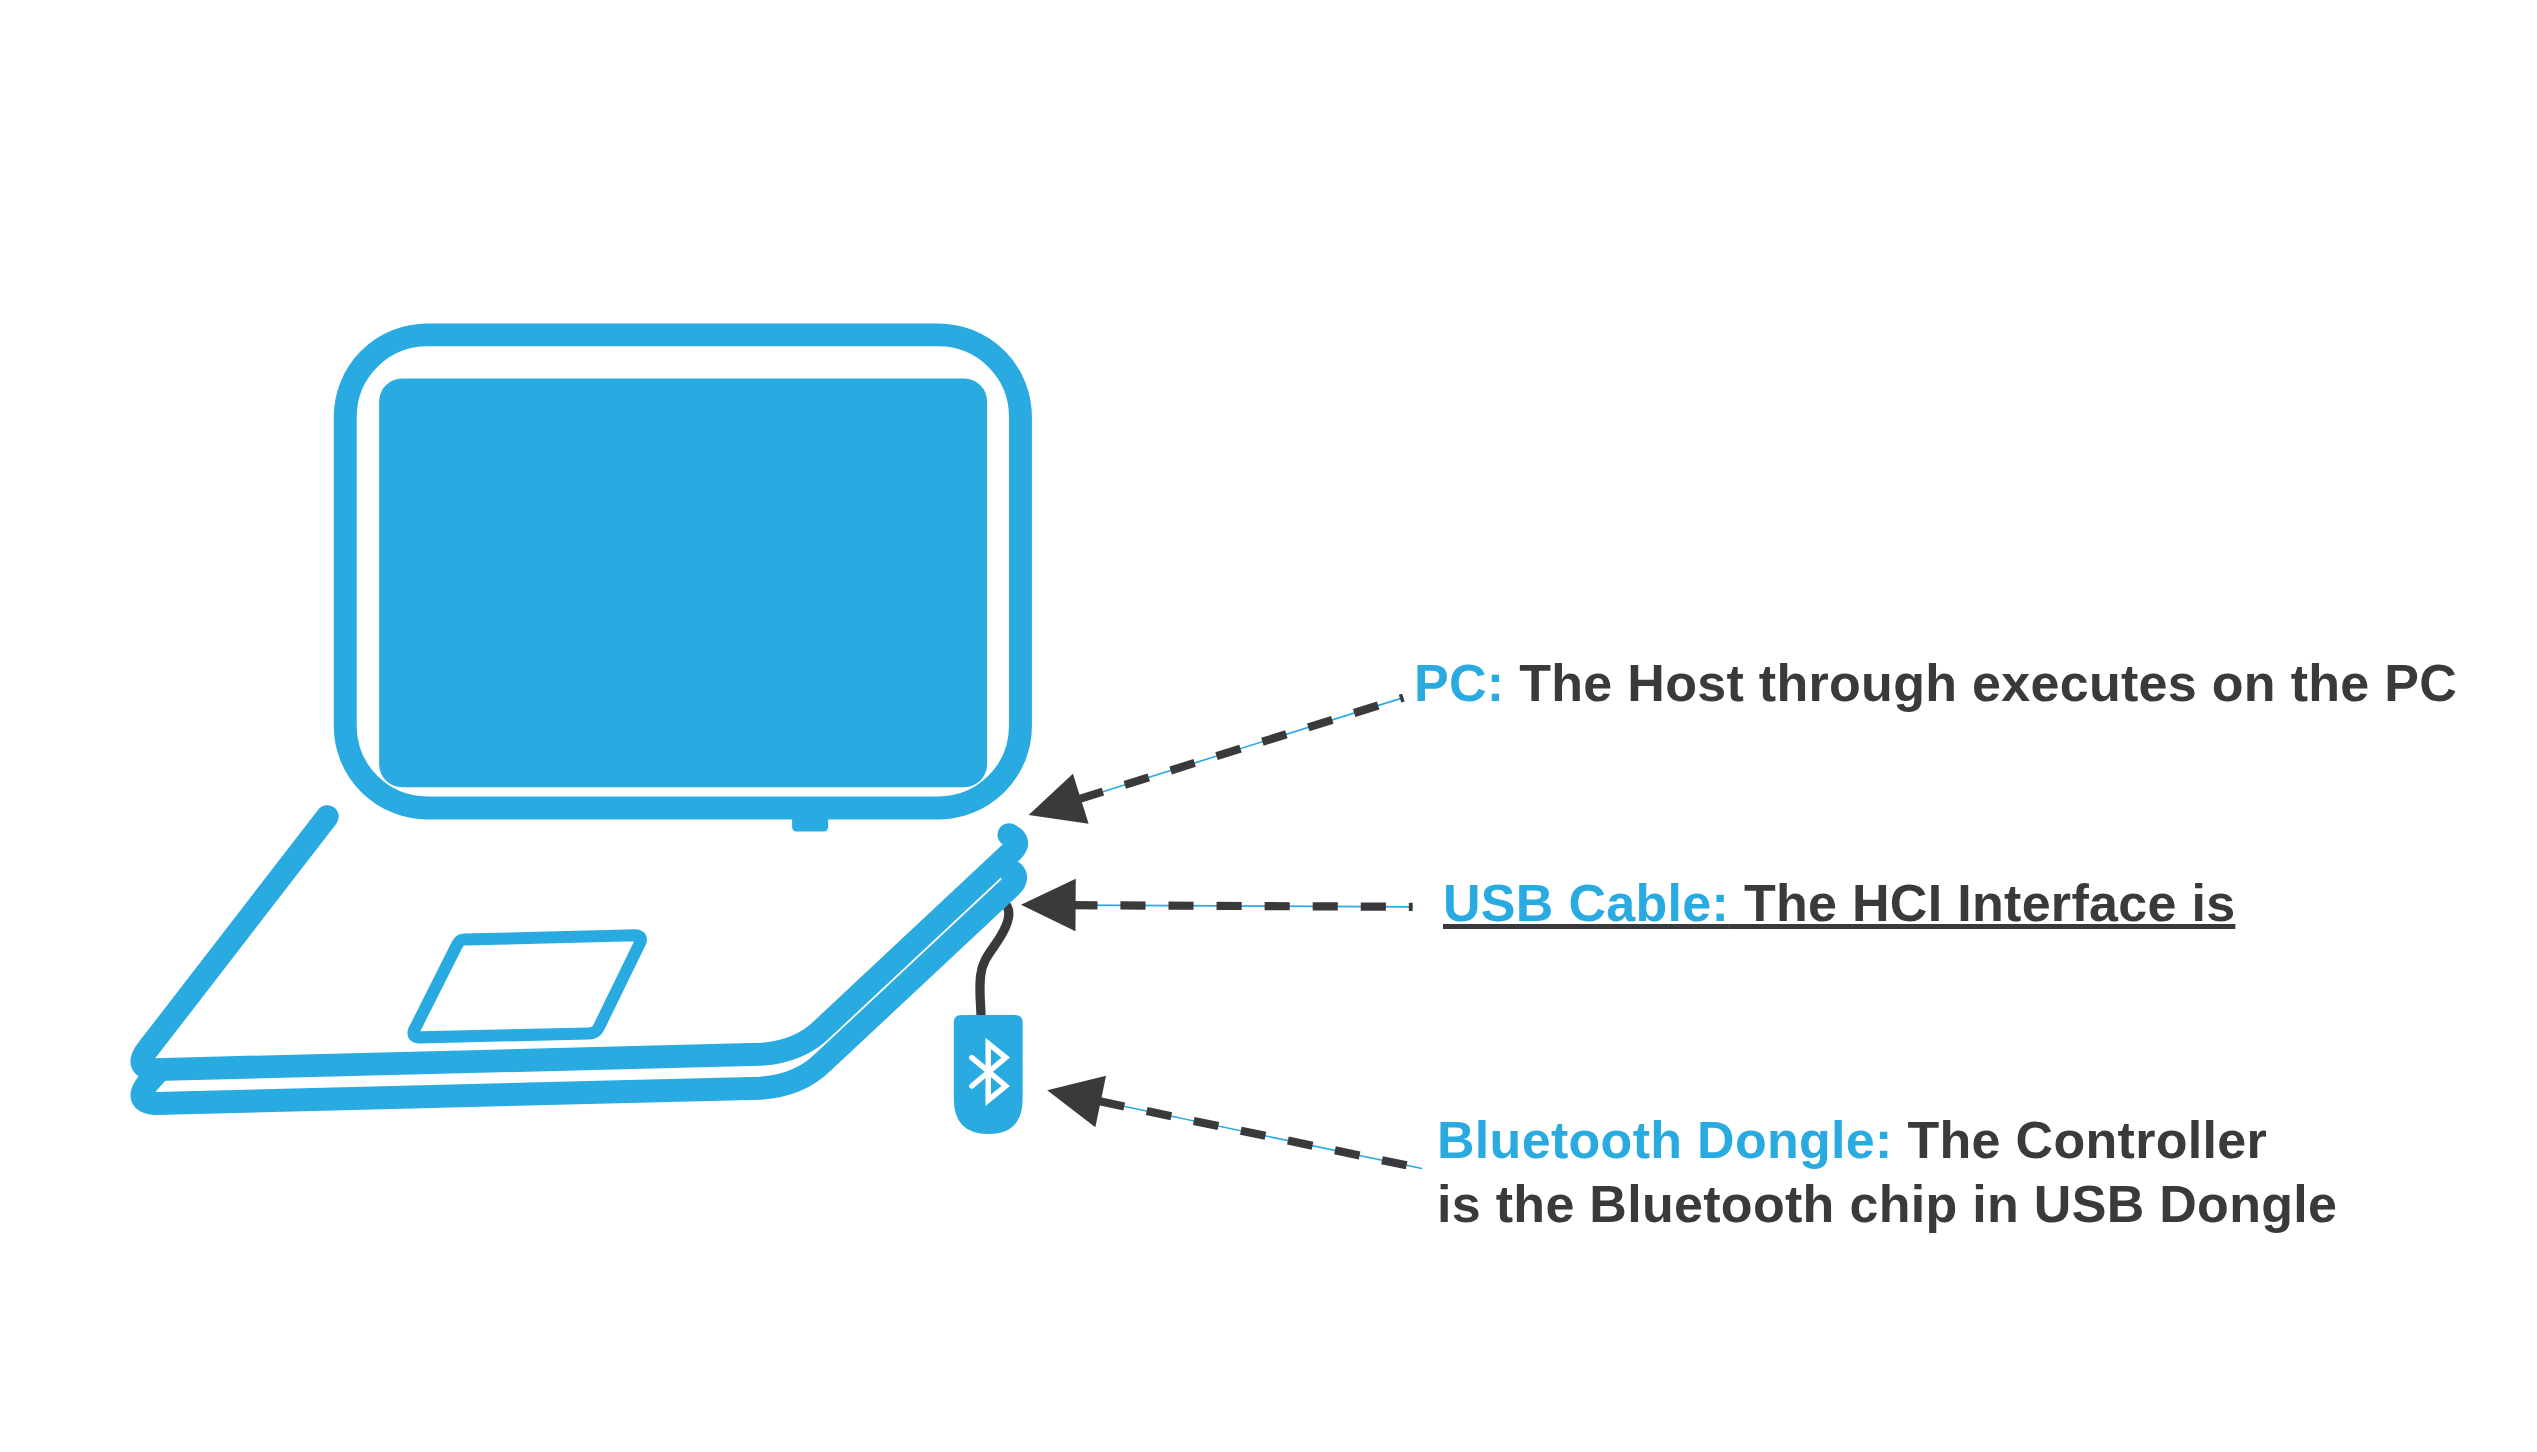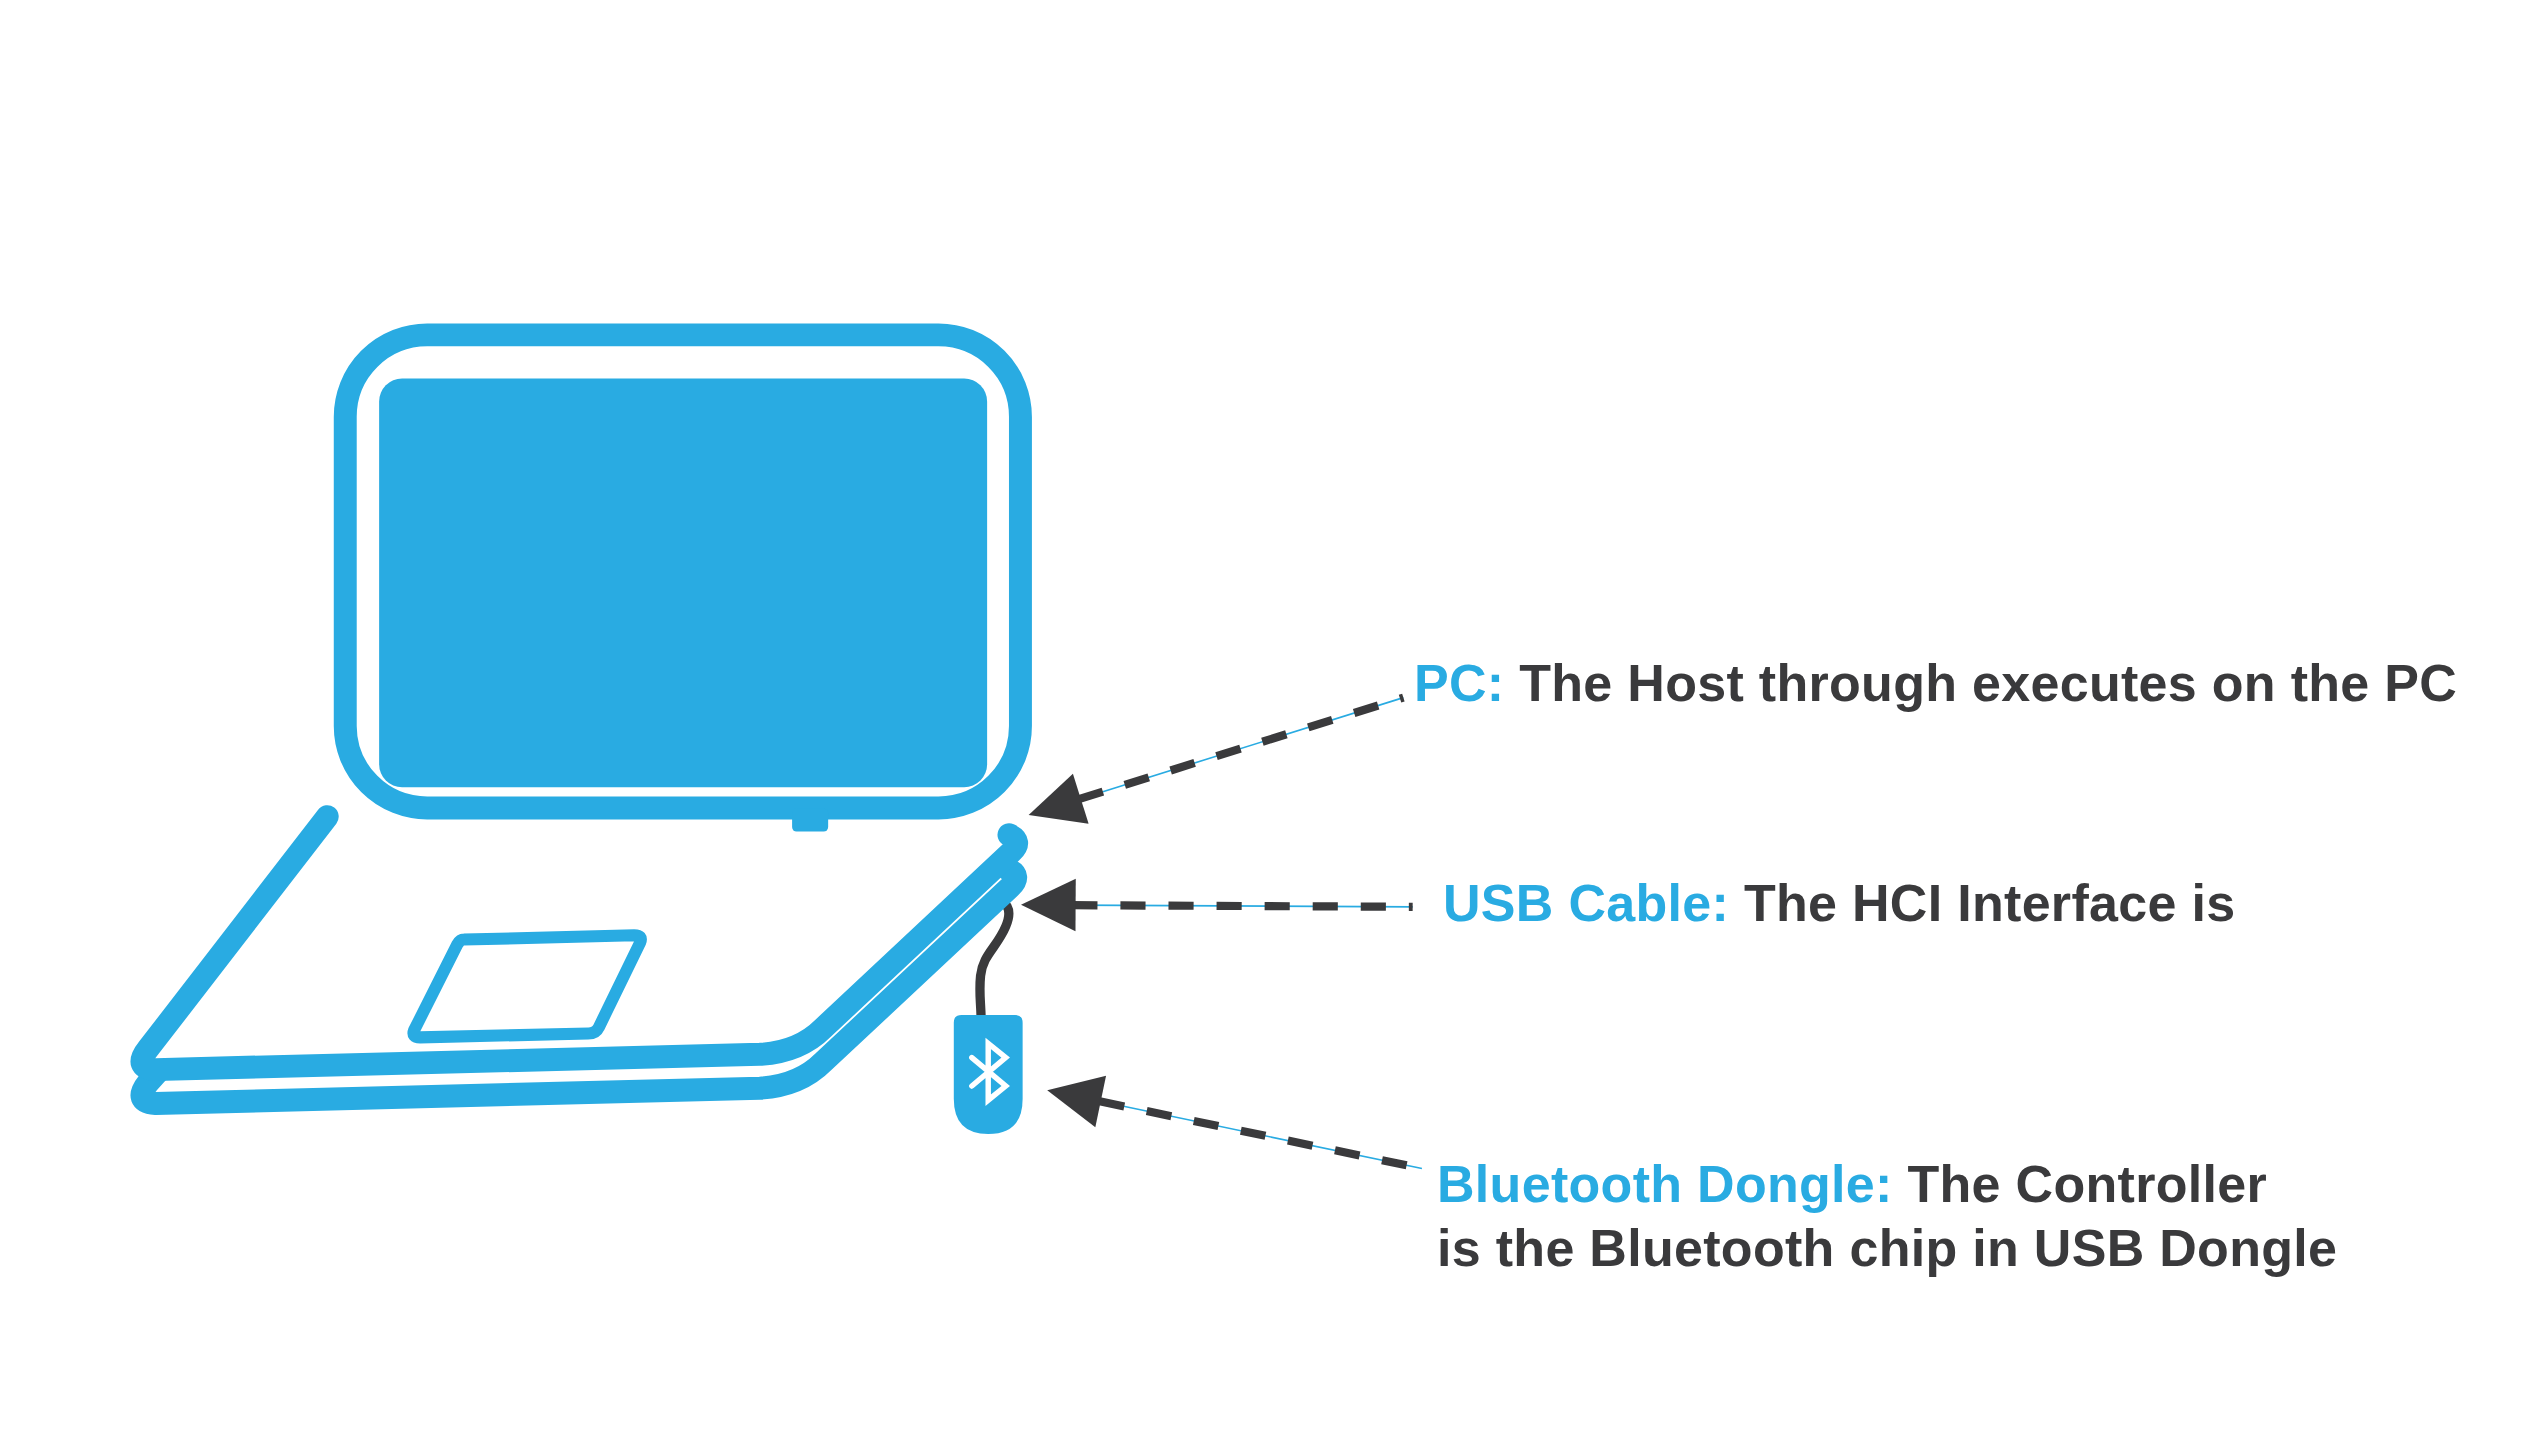--- a/index.html
+++ b/index.html
@@ -16,22 +16,22 @@
     position:absolute;
     font-weight:700;
     font-size:52px;
     line-height:64px;
     letter-spacing:0.3px;
     color:var(--ink);
     white-space:nowrap;
   }
   .annotation .term{color:var(--accent);margin-top:32px;}
   #label-pc{left:1414px;top:651px;}
-  #label-usb{left:1443px;top:871px;}
-  #label-bt{left:1437px;top:1152px;}
+  #label-usb{left:1443px;top:871px;text-decoration:underline;}
+  #label-bt{left:1437px;top:1108px;}
 </style>
 </head>
 <body>
 
 <div class="stage">
 
   <svg class="diagram-svg" viewBox="0 0 4644 2658">
 
     <path d="M1728,1643 L1800,1643 C1848,1643 1852,1668 1840,1696 C1824,1734 1798,1748 1794,1786 C1791,1815 1794,1830 1795,1862" fill="none" style="stroke:var(--ink)" stroke-width="17" stroke-linecap="round" stroke-linejoin="round"></path>
 

